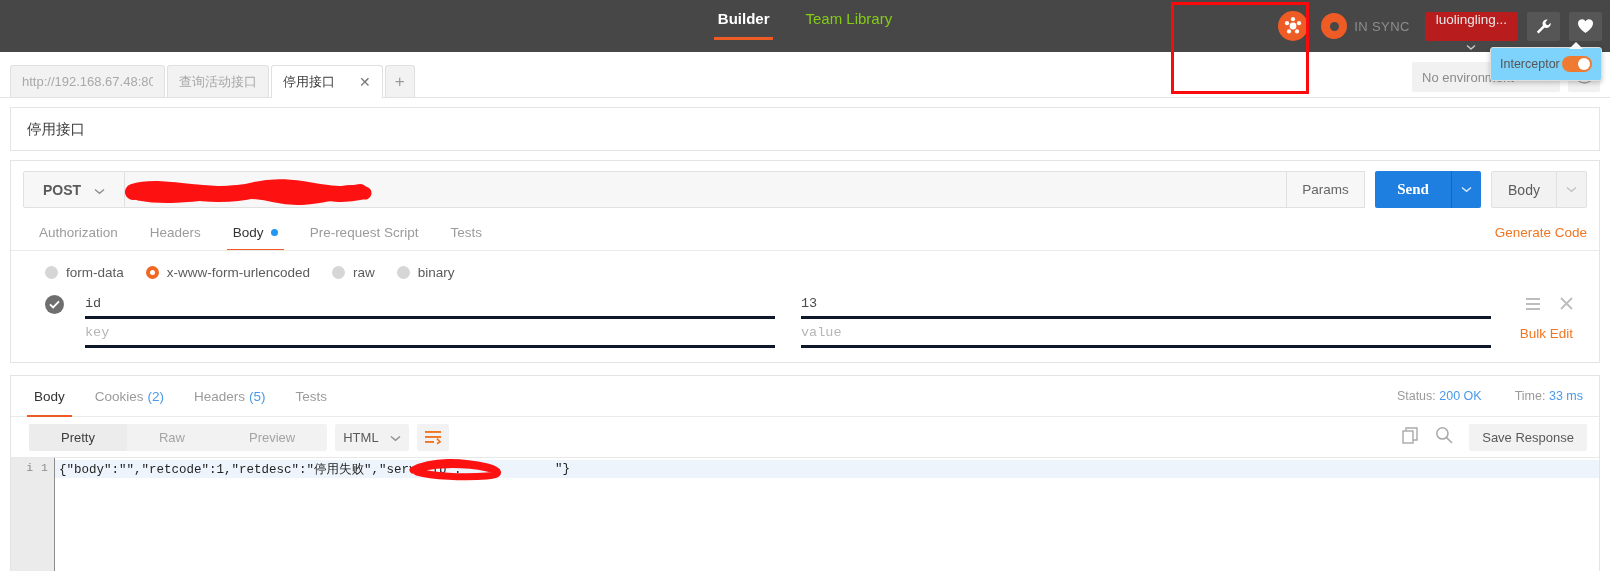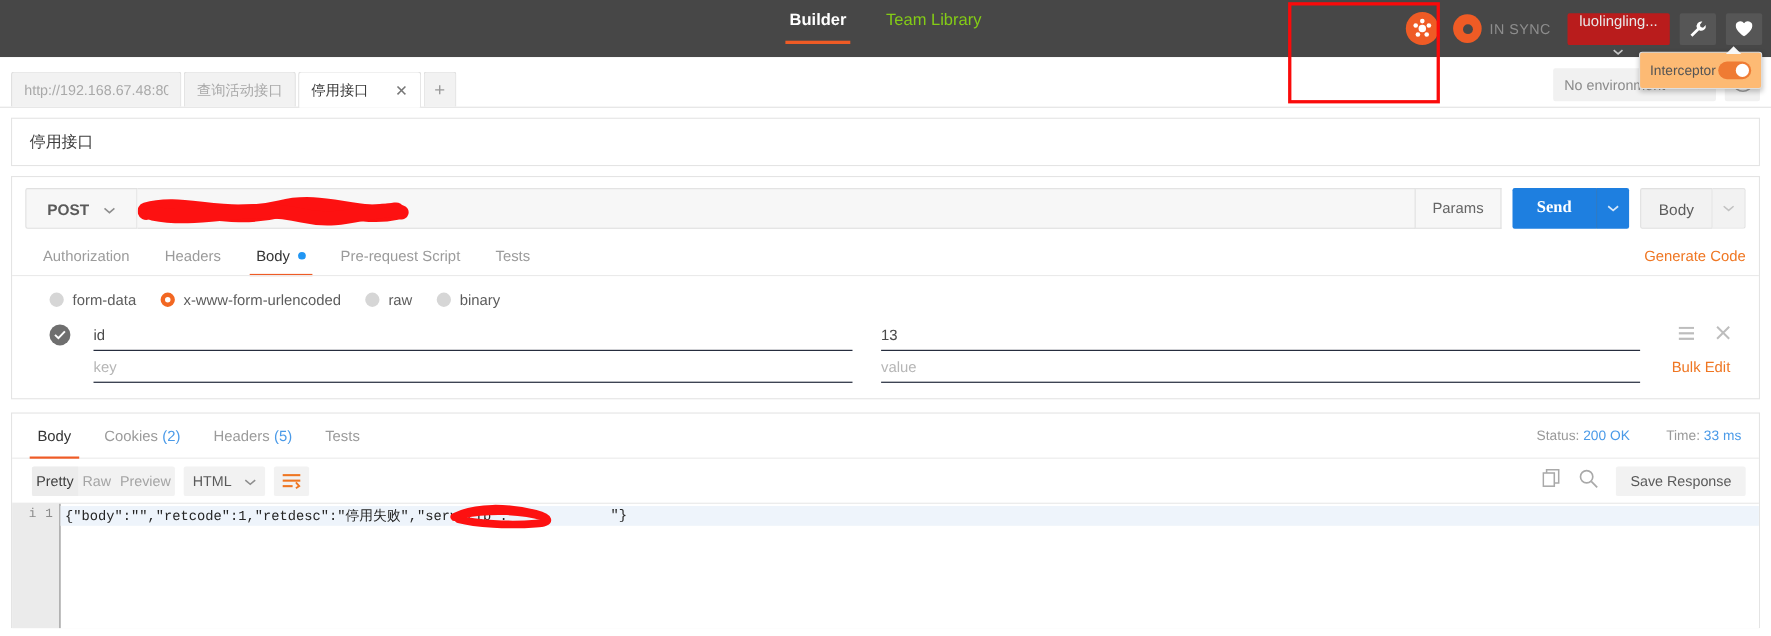--- a/index.html
+++ b/index.html
@@ -92,21 +92,21 @@
     display: flex; align-items: center; justify-content: center;
     cursor: pointer;
   }
 
   
   .intercept-pop {
     position: absolute;
     top: 47px;
     right: 8px;
     width: 112px;
-    background: #fdba74;
+    background: #7dd3fc;
     border: 1px solid #dedede;
     border-radius: 3px;
     box-shadow: 0 2px 5px rgba(0,0,0,.22);
     padding: 8px 9px;
     display: flex;
     align-items: center;
     justify-content: space-between;
     z-index: 30;
   }
   .intercept-pop::before {
@@ -398,25 +398,26 @@
     background: #6f6f6f;
     display: flex; align-items: center; justify-content: center;
     margin-right: 21px;
     cursor: pointer;
     flex-shrink: 0;
   }
   .kv-check-empty { width: 19px; margin-right: 21px; flex-shrink: 0; }
   .kv-key, .kv-val {
     font-size: 13.5px;
     color: #4a4a4a;
-    border-bottom: 1px solid #0f172a;
+    border-bottom: 3px solid #0f172a;
     height: 29px;
     display: flex;
     align-items: center;
     cursor: text;
+    font-family: Liberation Mono, monospace;
   }
   .kv-key { width: 690px; }
   .kv-val { width: 690px; margin-left: 26px; }
   .kv-ph { color: #b6b6b6; }
   .kv-actions {
     margin-left: auto;
     display: flex;
     align-items: center;
     gap: 20px;
     padding-right: 14px;
@@ -485,21 +486,21 @@
   .seg {
     display: flex;
     background: #f2f2f2;
     border-radius: 2px;
     height: 27px;
     overflow: hidden;
   }
   .seg-item {
     font-size: 13px;
     color: #a4a4a4;
-    padding: 0 4px;
+    padding: 0 32px;
     display: flex; align-items: center;
     cursor: pointer;
   }
   .seg-item.active { background: #ececec; color: #3d3d3d; }
   .fmt-select {
     background: #f2f2f2;
     height: 27px;
     width: 74px;
     border-radius: 2px;
     display: flex; align-items: center; justify-content: space-between;

